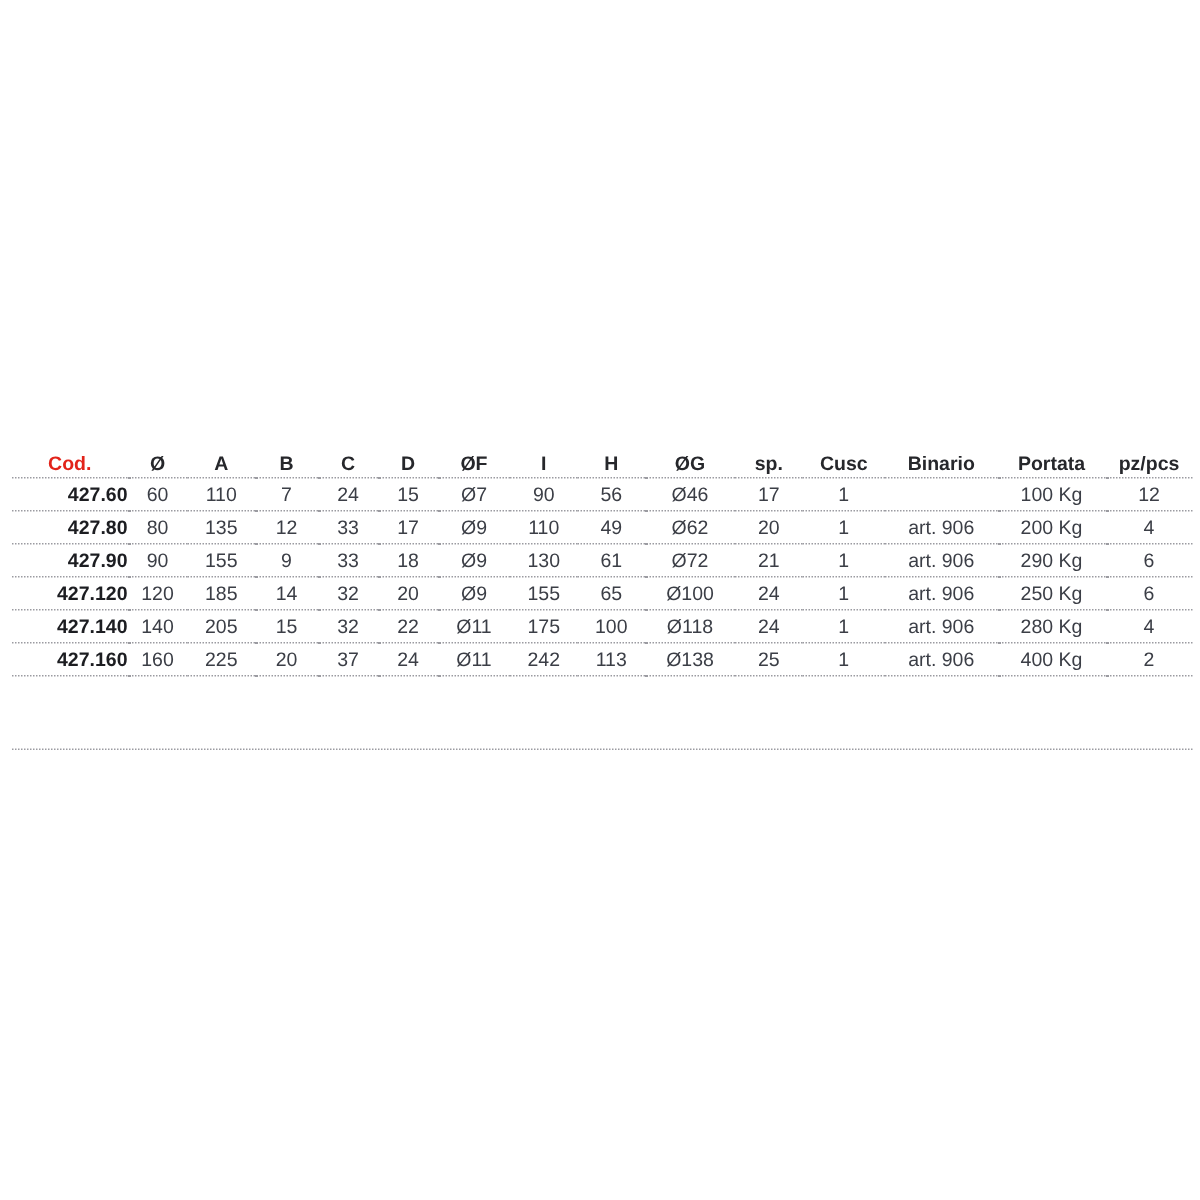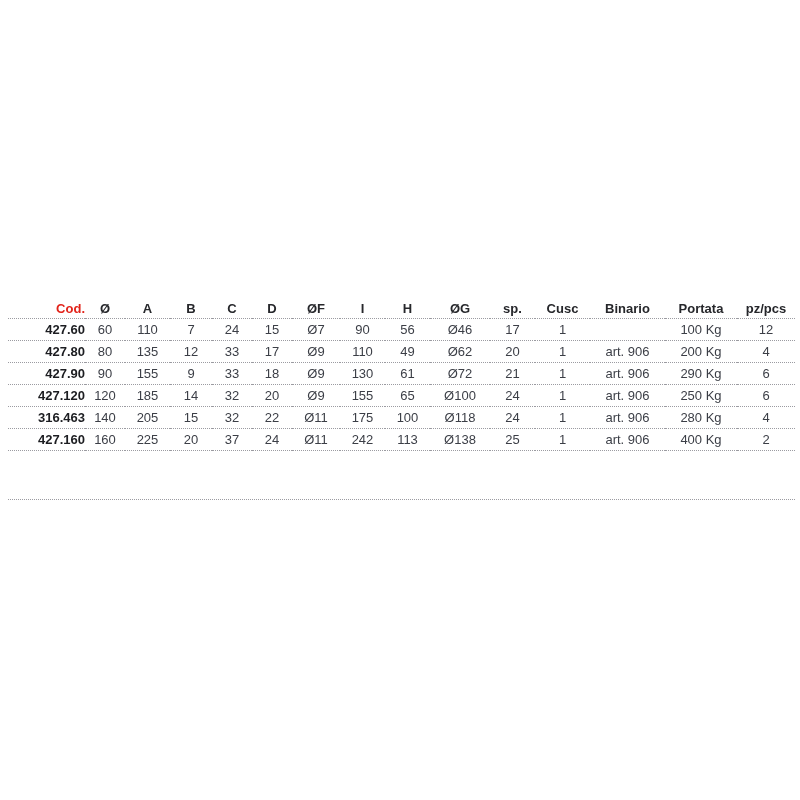--- a/index.html
+++ b/index.html
@@ -39,21 +39,21 @@
     overflow: hidden;
   }
   .spec-table thead th {
     height: 20px;
     font-weight: bold;
     color: var(--header-text);
     text-align: center;
     vertical-align: middle;
   }
   .spec-table thead th.cod {
-    text-align: right;
+    text-align: center;
     color: var(--accent);
   }
   .spec-table tbody td {
     height: 21px;
     text-align: center;
     vertical-align: middle;
     color: var(--cell-text);
   }
   .spec-table tbody td.cod {
     text-align: right;
@@ -172,21 +172,21 @@
         <td>155</td>
         <td>65</td>
         <td>Ø100</td>
         <td>24</td>
         <td>1</td>
         <td>art. 906</td>
         <td>250 Kg</td>
         <td>6</td>
       </tr>
       <tr>
-        <td class="cod">316.463</td>
+        <td class="cod">427.140</td>
         <td>140</td>
         <td>205</td>
         <td>15</td>
         <td>32</td>
         <td>22</td>
         <td>Ø11</td>
         <td>175</td>
         <td>100</td>
         <td>Ø118</td>
         <td>24</td>

